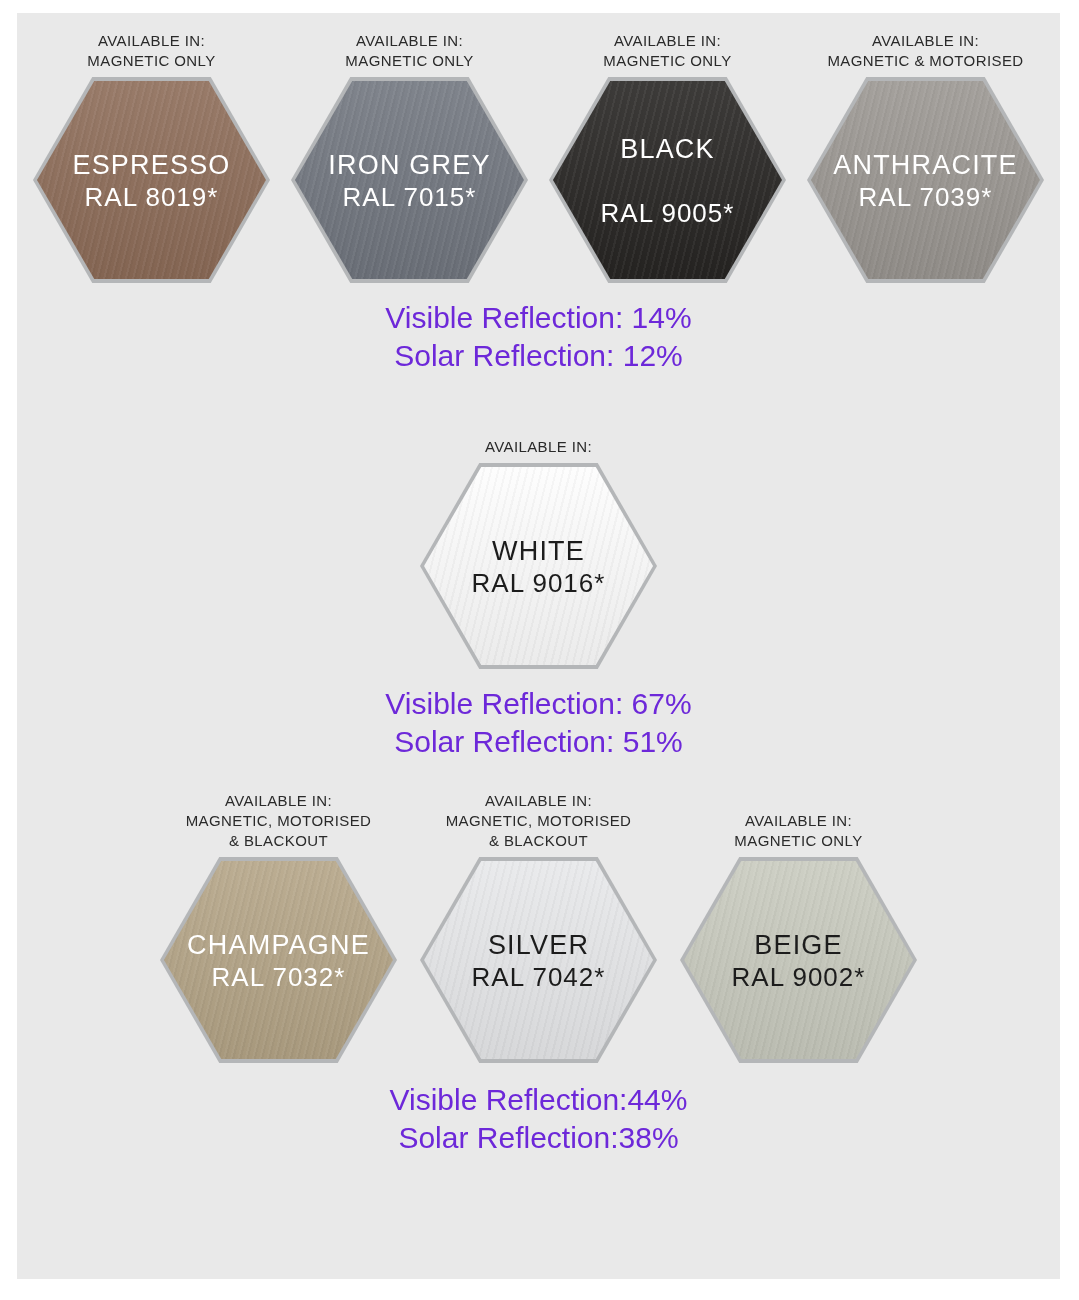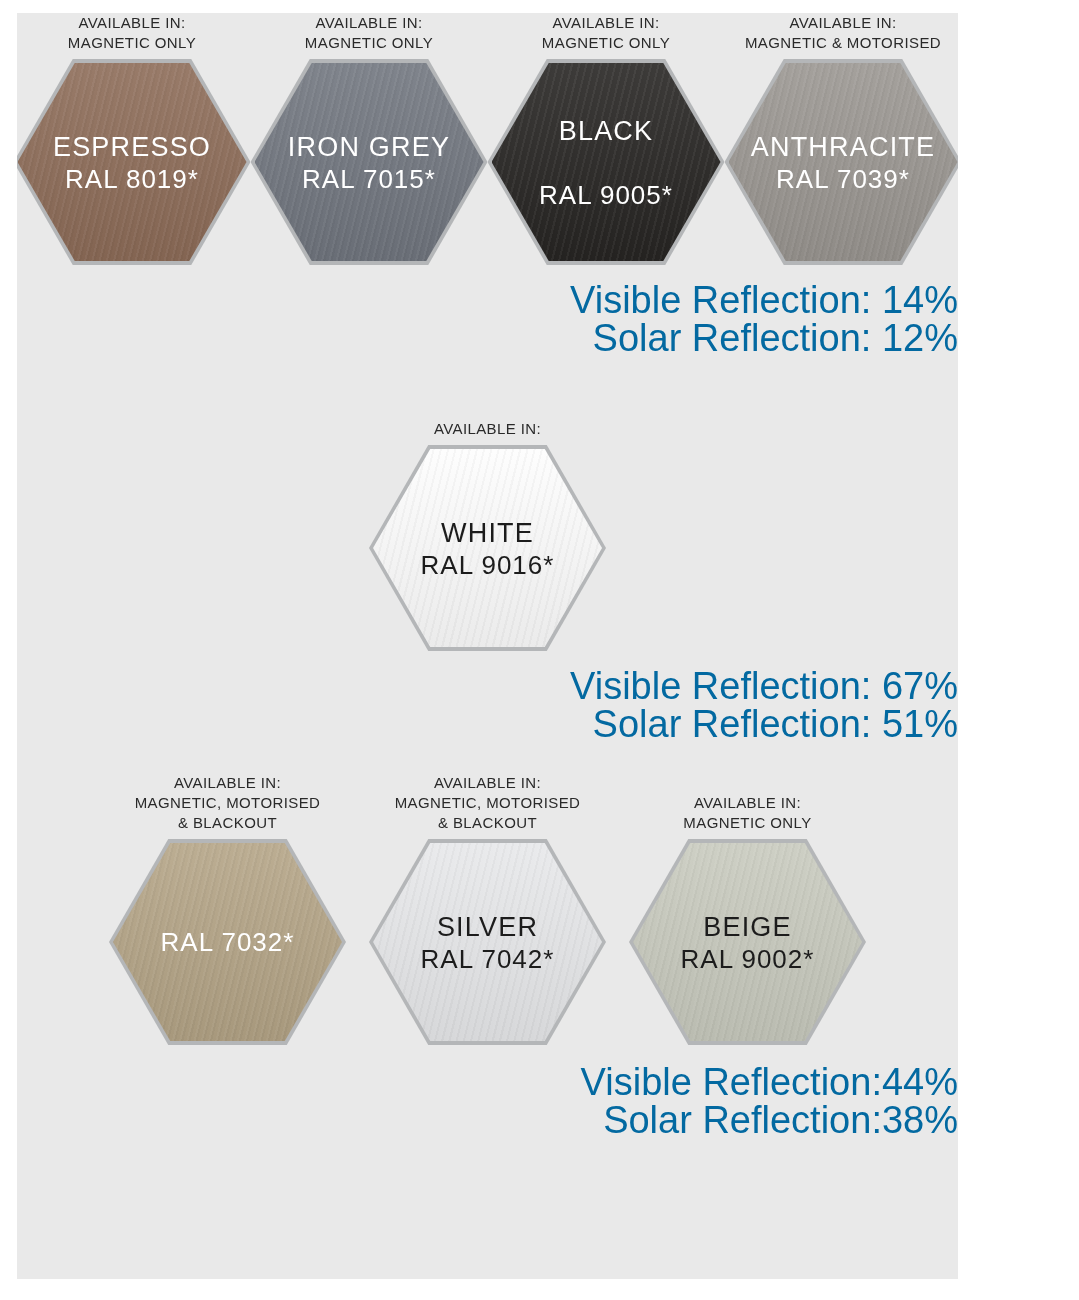--- a/index.html
+++ b/index.html
@@ -1,19 +1,19 @@
 <!DOCTYPE html>
 <html><head>
 <meta charset="utf-8">
 <style>
   * { margin:0; padding:0; box-sizing:border-box; }
   html,body { width:1079px; height:1300px; background:#ffffff;
               font-family:"Liberation Sans", sans-serif; }
-  .panel { position:absolute; left:17px; top:13px; width:941px; height:1266px;
-           background:#e9e9e9; overflow:hidden; }
+  .panel { position:absolute; left:17px; top:13px; width:1043px; height:1266px;
+           background:#e9e9e9; padding-top:18px; overflow:hidden; }
 
   .swatch-row { display:flex; justify-content:center; }
   .swatch { display:flex; flex-direction:column; align-items:center; width:258px; }
   .row3 .swatch { width:260px; }
   .row2 .swatch { width:420px; }
 
   .availability { height:40px; display:flex; flex-direction:column;
                   justify-content:flex-end; align-items:center; text-align:center;
                   font-size:15px; line-height:20px; letter-spacing:.4px;
                   color:#2a2a2a; }
@@ -29,21 +29,21 @@
   .hex-inner::after { content:""; position:absolute; inset:0; pointer-events:none;
                background-image:
                  linear-gradient(180deg, rgba(255,255,255,.10), rgba(0,0,0,.07)),
                  repeating-linear-gradient(104deg, rgba(255,255,255,.05) 0 2px,
                    rgba(0,0,0,.03) 2px 4px, rgba(255,255,255,0) 4px 7px); }
   .hex-name { position:relative; z-index:1; font-size:27px; letter-spacing:1.2px;
               line-height:34px; }
   .hex-ral  { position:relative; z-index:1; font-size:26px; letter-spacing:1px;
               line-height:30px;text-align:center; }
 
-  .reflection { text-align:right; font-size:38px; line-height:38px; color:#0369a1; }
+  .reflection { text-align:center; font-size:30px; line-height:38px; color:#6d28d9; }
   .reflection.r1 { margin-top:16px; }
   .reflection.r2 { margin-top:16px; }
   .reflection.r3 { margin-top:18px; }
 
   .row2 { margin-top:42px; }
   .row3 { margin-top:30px; }
 
   .footer { margin-top:74px; text-align:center; font-size:13.5px; line-height:19px;
             color:#222222; letter-spacing:.2px; }
 </style>
@@ -135,20 +135,21 @@
   <div class="swatch-row row3">
 
     <div class="swatch">
       <div class="availability">
         <div>AVAILABLE IN:</div>
         <div>MAGNETIC, MOTORISED</div>
         <div>&amp; BLACKOUT</div>
       </div>
       <div class="hex-outer">
         <div class="hex-inner" style="background-color: rgb(180, 164, 134); color: rgb(255, 255, 255);">
+          <div class="hex-name">CHAMPAGNE</div>
           <div class="hex-ral">RAL 7032*</div>
         </div>
       </div>
     </div>
 
     <div class="swatch">
       <div class="availability">
         <div>AVAILABLE IN:</div>
         <div>MAGNETIC, MOTORISED</div>
         <div>&amp; BLACKOUT</div>

